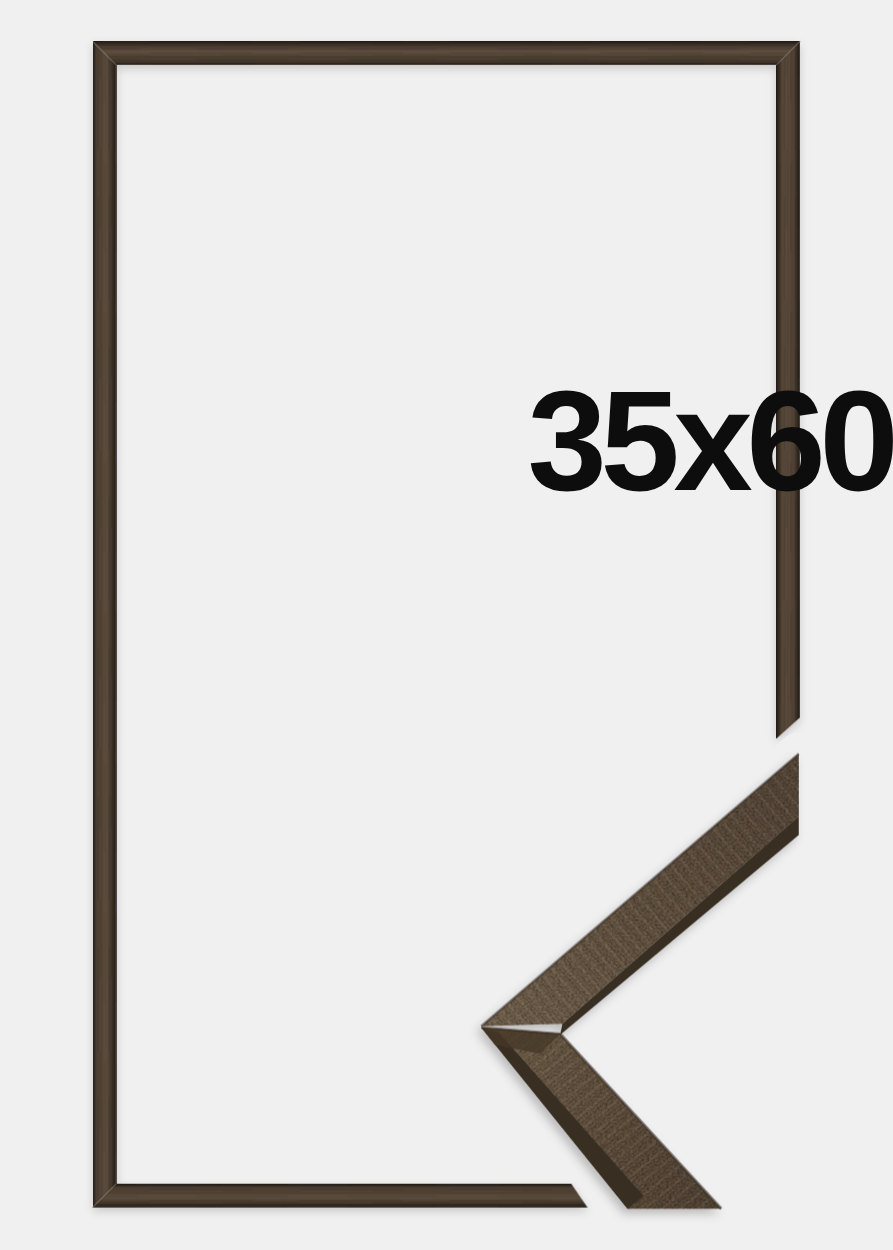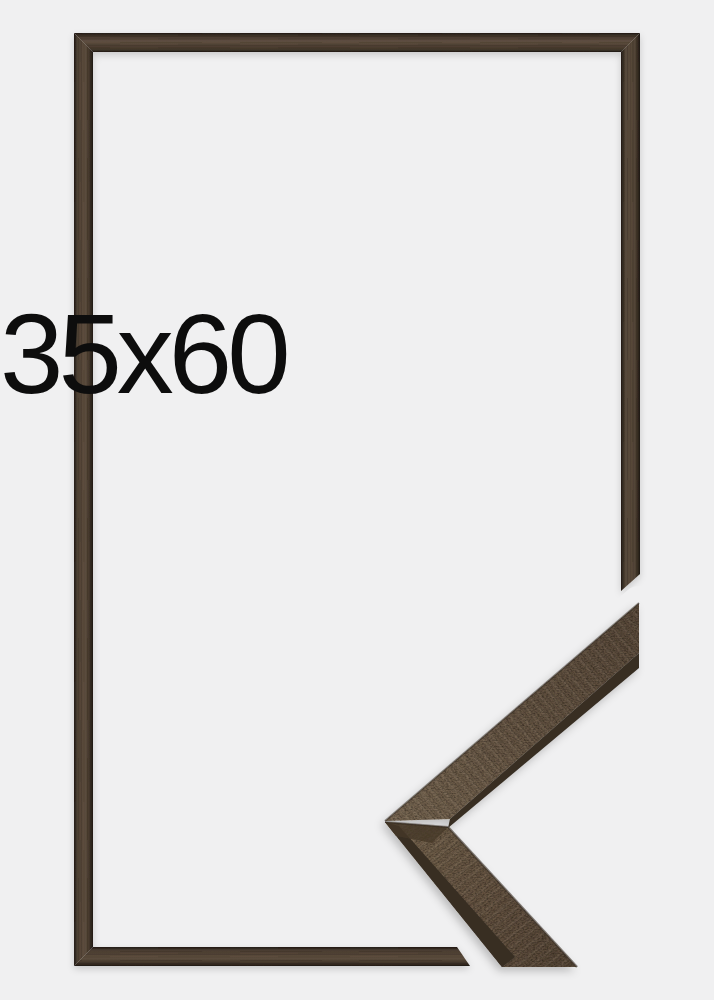--- a/index.html
+++ b/index.html
@@ -21,23 +21,23 @@
     position: absolute;
     left: 0;
     top: 0;
     display: block;
   }
   .size-label {
     position: absolute;
     left: 0;
     top: 297px;
     width: 714px;
-    text-align: left;
+    text-align: right;
     font-size: 114px;
-    font-weight: 400;
+    font-weight: 700;
     letter-spacing: -5px;
     line-height: 1;
     color: #0d0d0d;
     user-select: none;
   }
 </style>
 </head>
 <body>
 
 <div class="stage">

